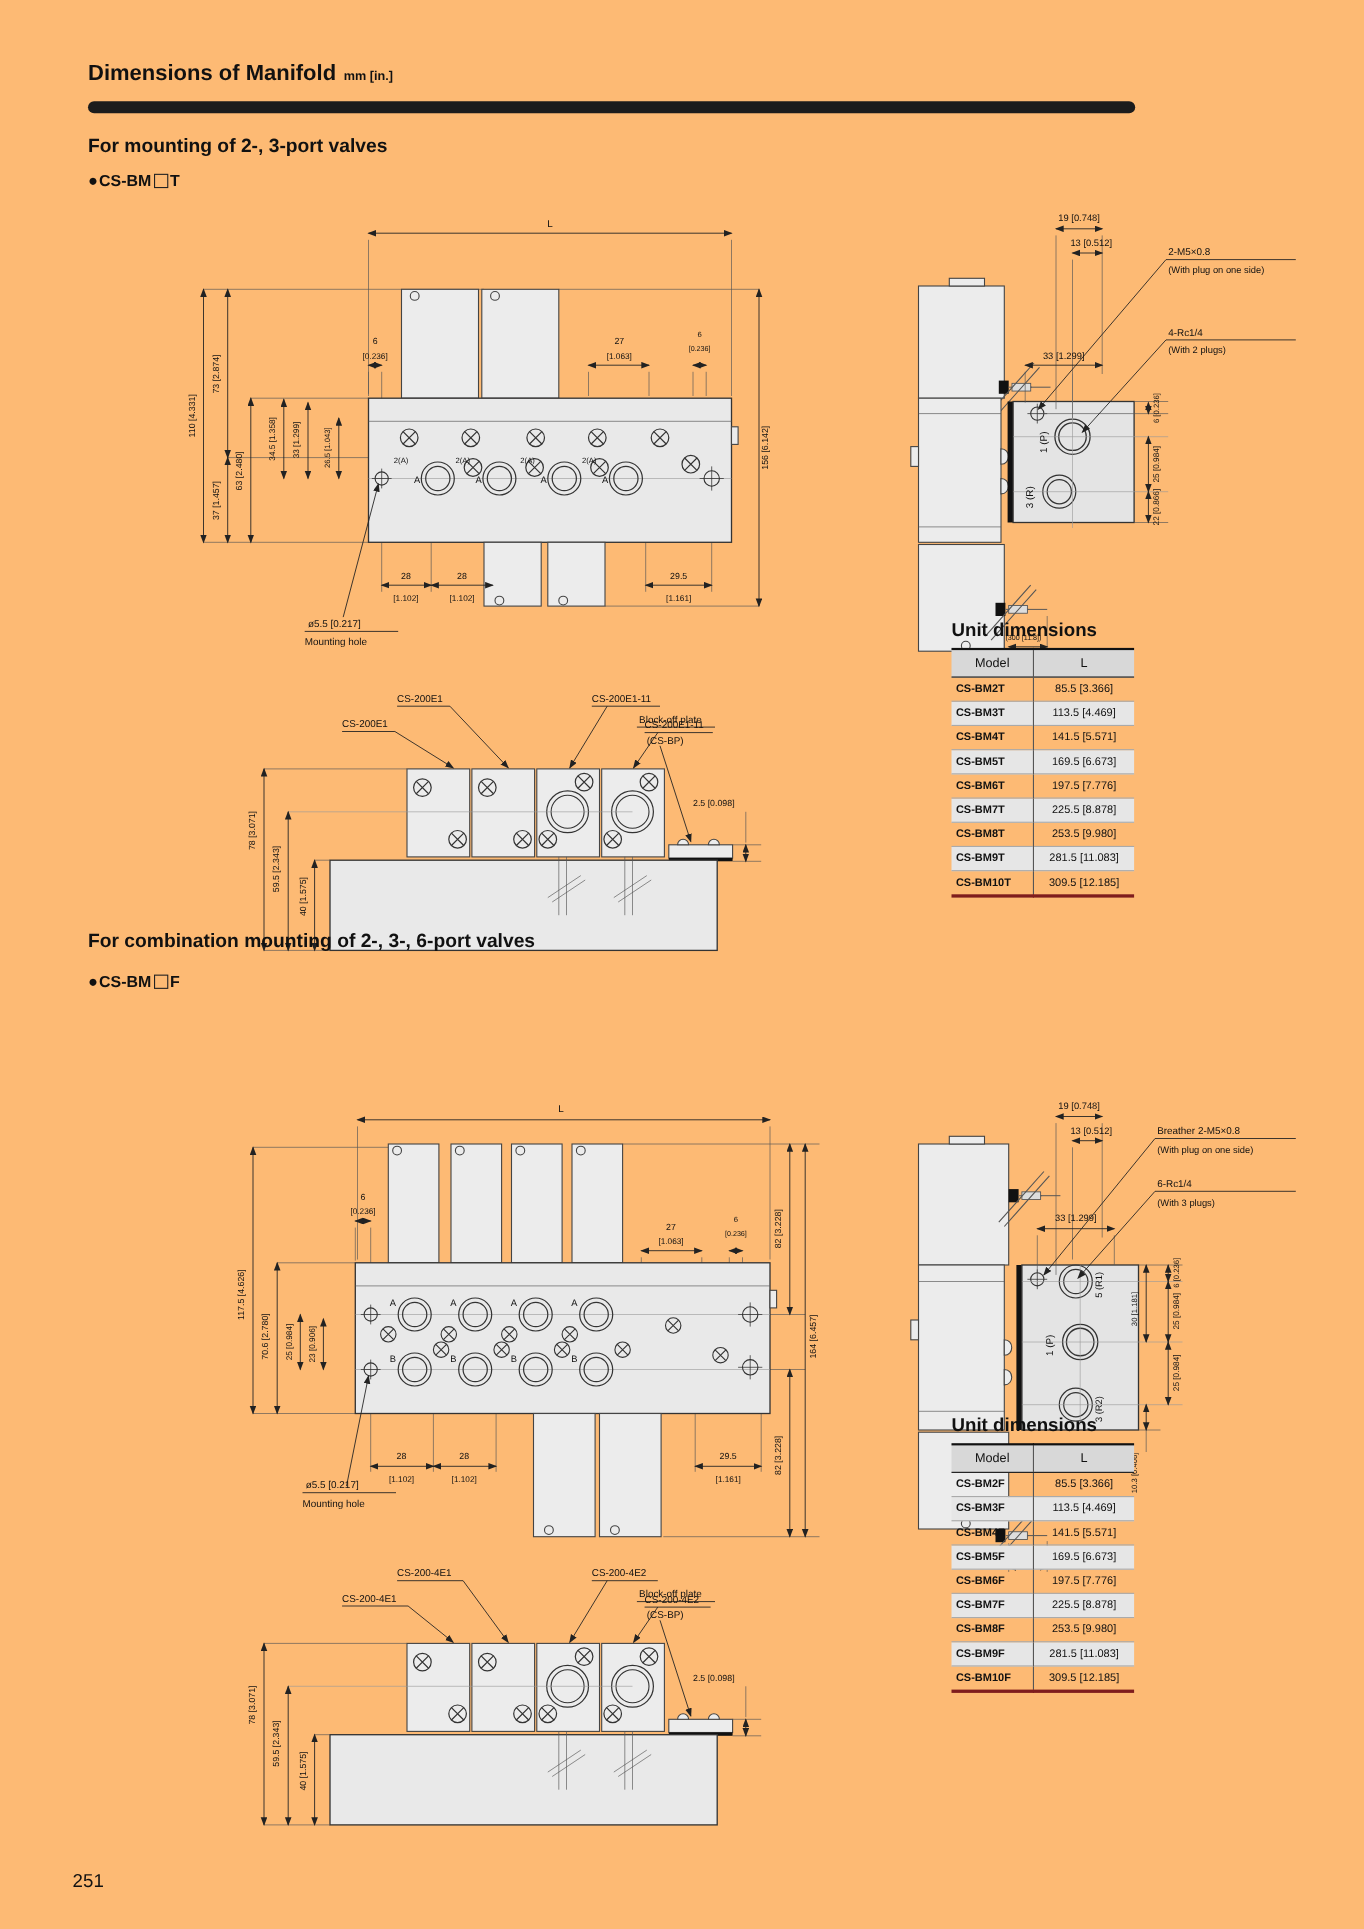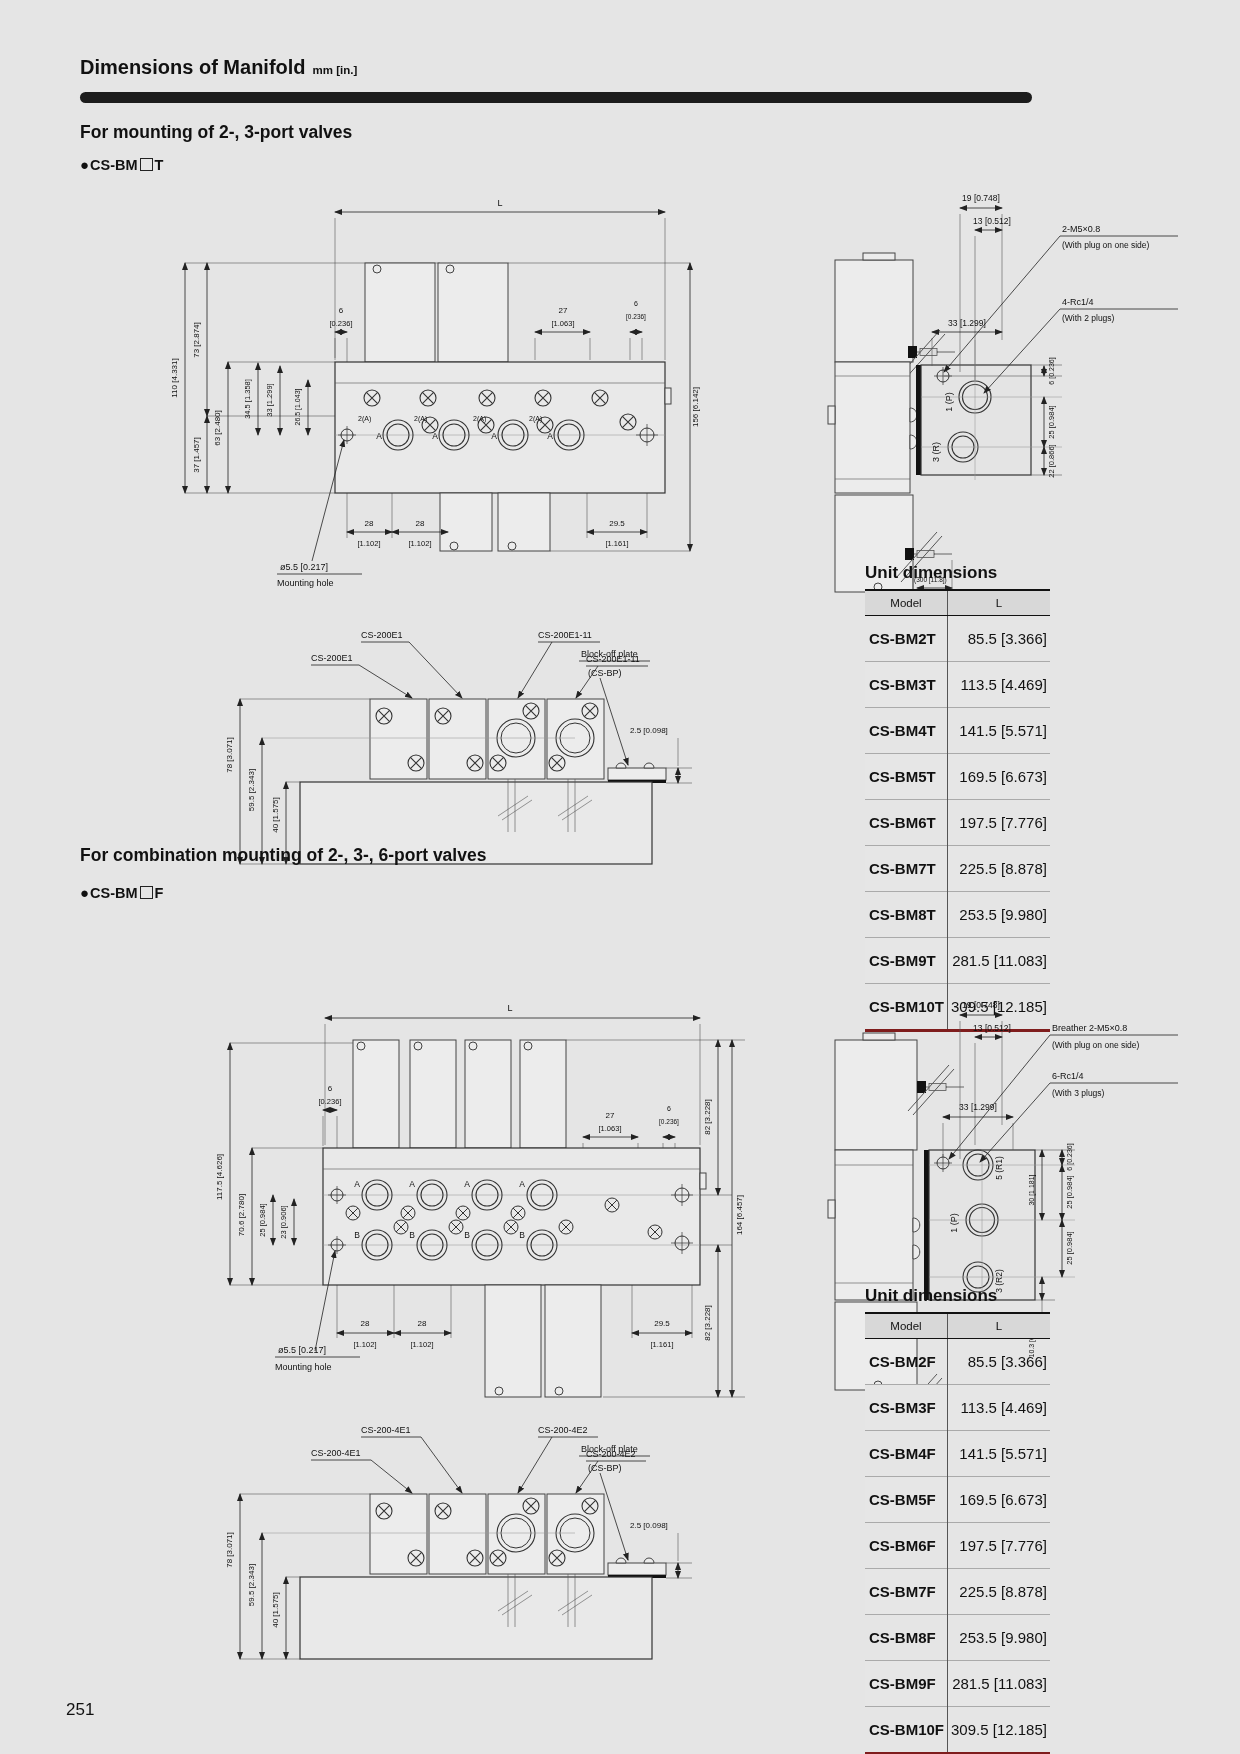--- a/index.html
+++ b/index.html
@@ -1,36 +1,36 @@
 <!DOCTYPE html>
 <html><head>
 <meta charset="utf-8">
 <style>
   html,body{margin:0;padding:0;background:#fff}
   body{width:1240px;height:1754px;position:relative;font-family:"Liberation Sans",sans-serif;color:#111}
-  #page{position:absolute;inset:0;background:#e5e5e5;overflow:hidden}
+  #page{position:absolute;inset:0;background:#fdba74;overflow:hidden}
   .abs{position:absolute}
   .hdr-title{left:80px;top:56px;font-size:20px;font-weight:bold;white-space:nowrap}
   .hdr-unit{font-size:11.5px;font-weight:bold;margin-left:7px}
   .bar{left:80px;top:92px;width:952px;height:11px;background:#1c1c1c;border-radius:6px}
   .sec{font-size:17.5px;font-weight:bold;white-space:nowrap}
   .model-line{font-size:14.5px;font-weight:bold;display:flex;align-items:center;white-space:nowrap}
   .bullet{font-size:15px;margin-right:1px}
   .sqbox{display:inline-block;width:11px;height:11px;border:1.6px solid #222;margin:0 2px}
   .pageno{left:66px;top:1700px;font-size:17px}
   .fig{position:absolute}
   
   .tbl{position:absolute;width:166px}
   .tbl-title{font-size:17px;font-weight:bold;margin-bottom:6px}
   .tbl table{border-collapse:collapse;width:166px;border-top:2px solid #111;border-bottom:3px solid #7f1d1d}
   .tbl th{background:#d8d8d8;font-weight:normal;font-size:11.5px;height:22px;border-bottom:1.5px solid #111}
   .tbl th+th{border-left:1px solid #555}
-  .tbl td{font-size:15px;height:21px;border-top:1px solid #aaa;padding:12px 3px;white-space:nowrap}
+  .tbl td{font-size:10px;height:21px;border-top:1px solid #aaa;padding:0 3px;white-space:nowrap}
   .tbl td:first-child{font-weight:bold;padding-left:4px}
-  .tbl td:last-child{border-left:1px solid #555;text-align:right}
+  .tbl td:last-child{border-left:1px solid #555;text-align:center}
   .tbl tr.sh td{background:#e6e6e6}
   
   svg text{fill:#111;font-family:"Liberation Sans",sans-serif}
   .t65{font-size:6.5px}.t7{font-size:7px}.t75{font-size:7.5px}.t8{font-size:8px}.t85{font-size:8.5px}.t9{font-size:9px}
   .mid{text-anchor:middle}.end{text-anchor:end}
   .blk{fill:#ececec;stroke:#444;stroke-width:1}
   .blk2{fill:#e9e9e9;stroke:#333;stroke-width:1.2}
   .plate{fill:#e4e4e4;stroke:#333;stroke-width:1.2}
   .thin{stroke:#555;stroke-width:.6;fill:none}
   .ctr{stroke:#999;stroke-width:.55;fill:none}

